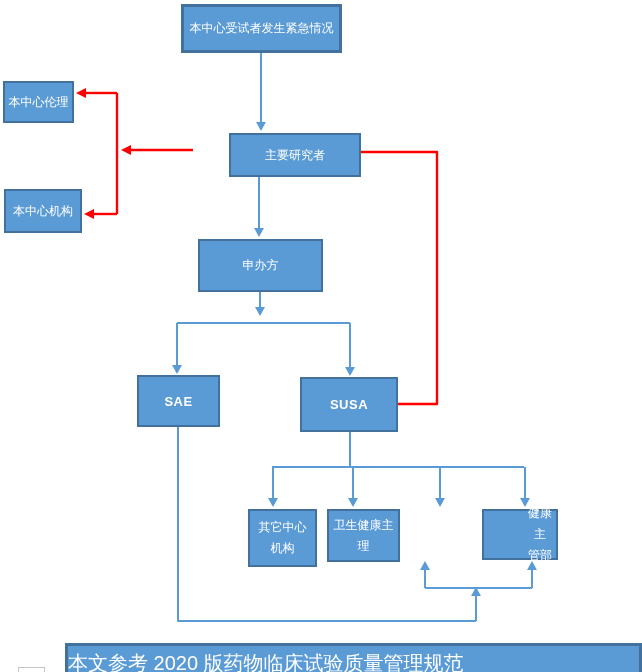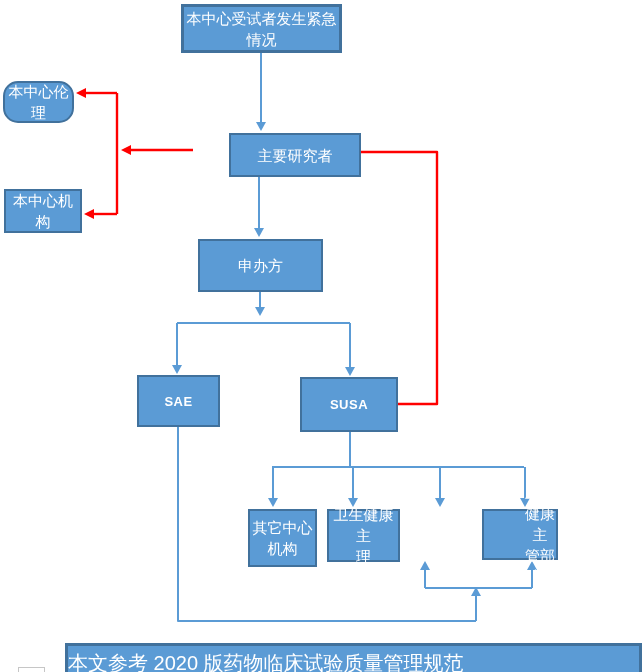--- a/index.html
+++ b/index.html
@@ -22,21 +22,21 @@
   .a-red{fill:var(--connector-red);stroke:none;}
   .box{
     position:absolute;box-sizing:border-box;
     background:var(--box-fill);
     border:2px solid var(--box-border);
     display:flex;align-items:center;justify-content:center;
     color:var(--text-color);text-align:center;
   }
   .box--heavy{border-width:3px;}
   .lbl{
-    font-size:15px;line-height:21px;white-space:pre-line;
+    font-size:12px;line-height:21px;white-space:pre-line;
     display:block;width:100%;
   }
   .lbl--latin{font-size:13px;letter-spacing:.5px;font-weight:bold;}
   .banner{
     position:absolute;box-sizing:border-box;
     background:var(--box-fill);
     border:3px solid var(--box-border);border-bottom:none;
     display:flex;align-items:center;justify-content:center;
     color:var(--text-color);
   }
@@ -105,21 +105,21 @@
     <g>
       <path class="c-red" d="M398 404 H437 V152 H340"></path>
       <polygon class="a-red" points="340,147 340,157 330,152"></polygon>
     </g>
   </svg>
 
   <div class="box box--heavy" style="left:181px;top:4px;width:161px;height:49px;">
     <span class="lbl">本中心受试者发生紧急情况</span>
   </div>
 
-  <div class="box" style="left:3px;top:81px;width:71px;height:42px;border-radius:15px;">
+  <div class="box" style="left:3px;top:81px;width:71px;height:42px;">
     <span class="lbl">本中心伦理</span>
   </div>
 
   <div class="box" style="left:4px;top:189px;width:78px;height:44px;">
     <span class="lbl">本中心机构</span>
   </div>
 
   <div class="box" style="left:193px;top:133px;width:132px;height:44px;margin-left:36px;">
     <span class="lbl">主要研究者</span>
   </div>

